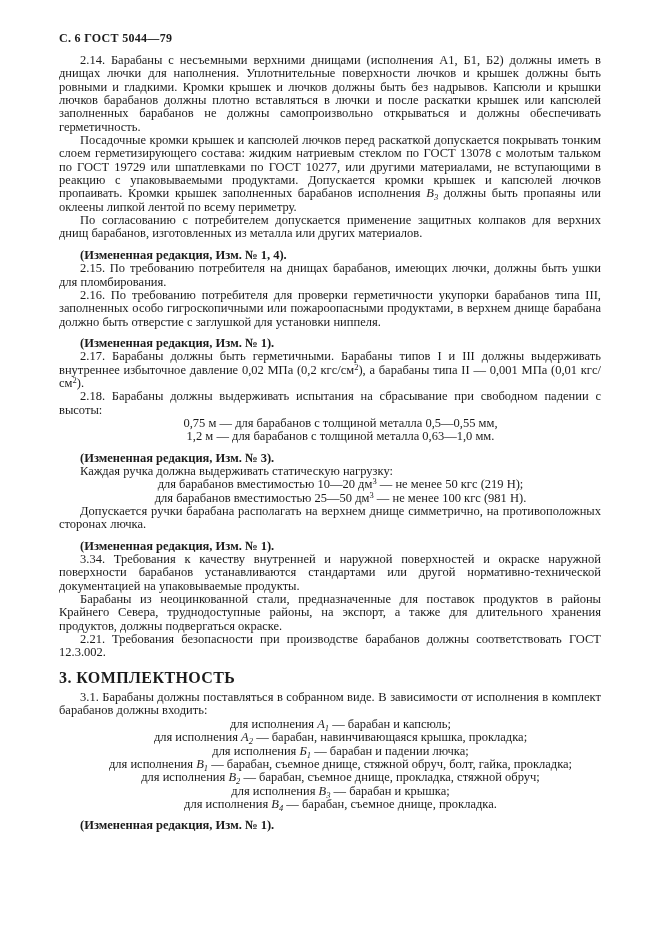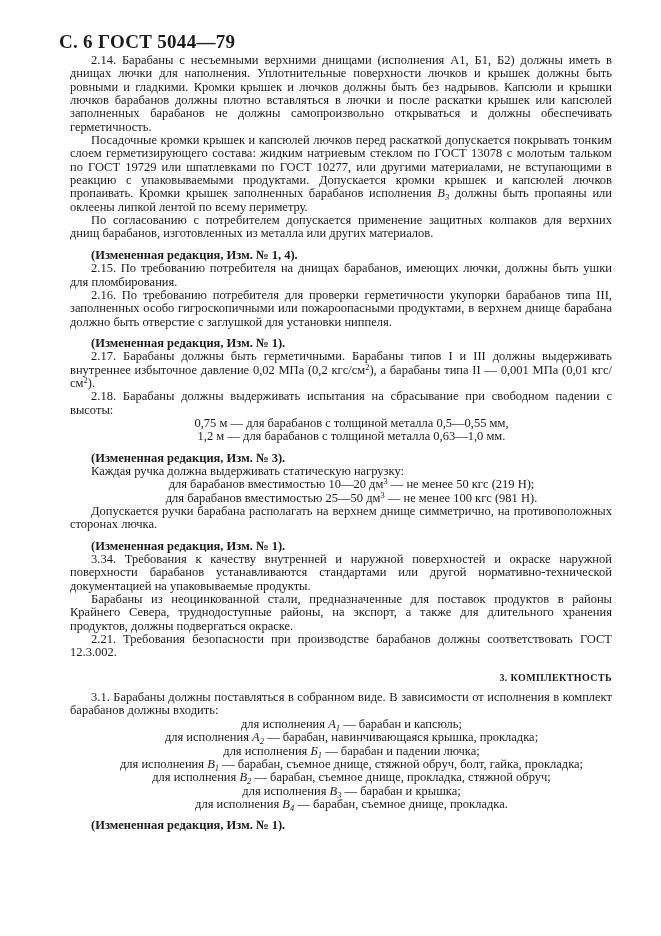--- a/index.html
+++ b/index.html
@@ -12,44 +12,44 @@
   }
   .page {
     position: relative;
     width: 661px; height: 936px;
     background: #ffffff;
     overflow: hidden;
   }
   .running-header {
     position: absolute;
     left: 59px; top: 31px;
-    font-size: 19px;
+    font-size: 12px;
     font-weight: 700;
     letter-spacing: 0.3px;
     white-space: nowrap;
   }
   .content {
     position: absolute;
-    left: 70px; top: 54px;
+    left: 59px; top: 54px;
     width: 542px;
     font-size: 12.5px;
     line-height: 13.35px;
     text-align: justify;
   }
   .content p {
     margin: 0;
     text-indent: 21px;
   }
   p.rev { font-weight: 700; margin-top: 8px; }
   p.li { text-align: center; }
   .sec-title {
-    text-align: right;
+    text-align: left;
     text-indent: 0 !important;
     font-weight: 700;
-    font-size: 10px;
+    font-size: 16px;
     letter-spacing: 0.4px;
     margin: 11px 0 7px 0 !important;
   }
   sub, sup { font-size: 8.5px; line-height: 0; }
   sub { vertical-align: -2.5px; }
   sup { vertical-align: 4px; }
   i.des { font-style: italic; }
 </style>
 </head>
 <body>

